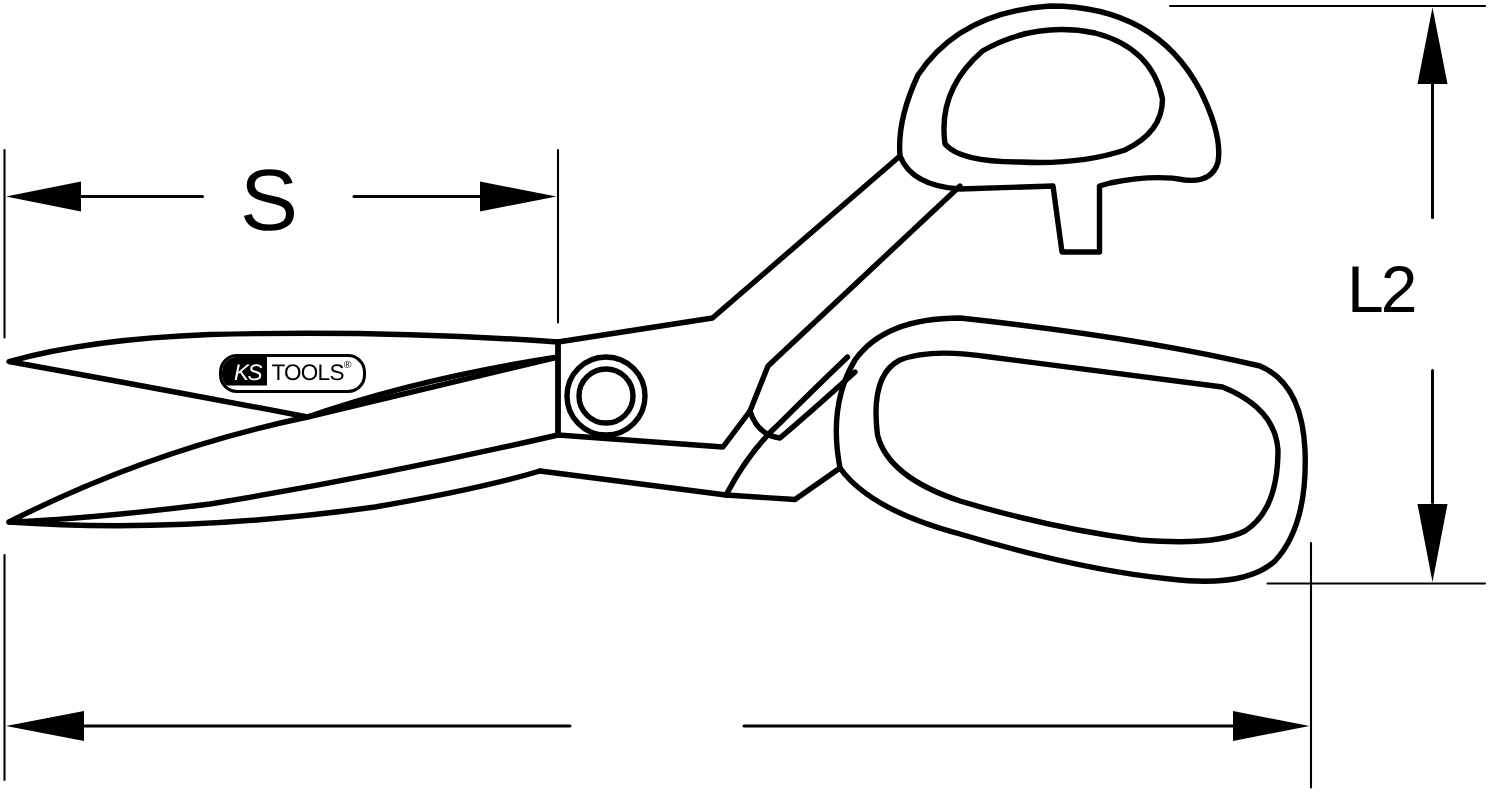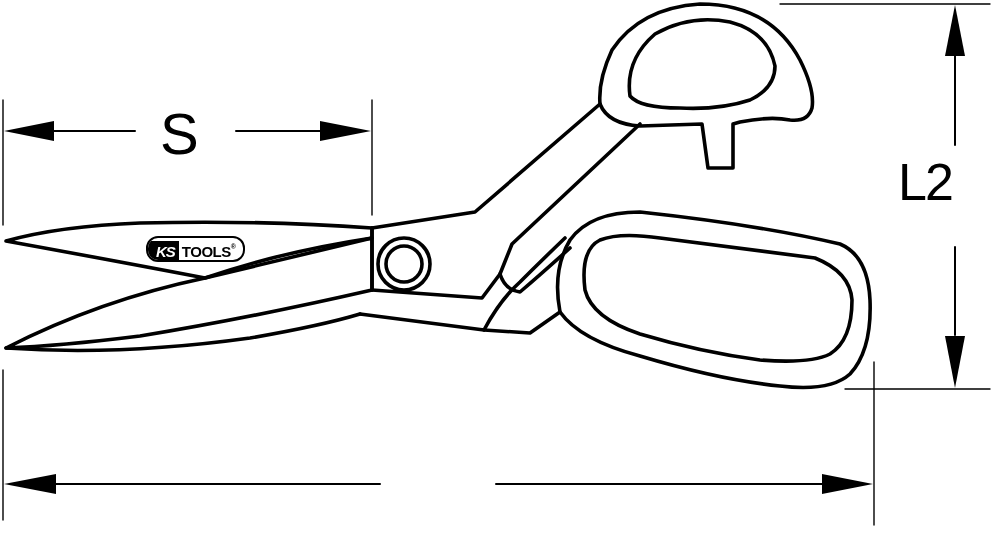--- a/index.html
+++ b/index.html
@@ -12,25 +12,25 @@
       color: #000;
       line-height: 1;
       letter-spacing: -2px;
       background: #fff;
       padding: 0 4px;
     }
     .logo {
       position: absolute;
       left: 146px; top: 236px;
       height: 22px;
-      display: flex; align-items: flex-end;
+      display: flex; align-items: flex-start;
       border: 2px solid #000; border-radius: 12px;
       overflow: hidden;
       font-family: "Liberation Sans", "DejaVu Sans", sans-serif;
-      font-weight: bold; font-size: 15px;
+      font-weight: normal; font-size: 15px;
       background: #fff;
     }
     .logo .ks { background: #000; color: #fff; padding: 2px 4px 0 8px; font-style: italic; letter-spacing: -1px; }
     .logo .tools { color: #000; padding: 2px 8px 0 3px; letter-spacing: -0.5px; }
     .logo .reg { font-size: 7px; vertical-align: top; }
   </style>
 </head>
 <body>
 
 <div id="stage">
@@ -87,19 +87,19 @@
         <path d="M 600 104 Q 598 80 612 50 Q 640 8 700 4 Q 770 4 800 60 Q 815 90 812 108 Q 808 122 790 120 Q 770 116 740 122 L 733 124 L 733 168 L 708 168 L 702 124 L 640 126 Q 608 124 600 104 Z"></path>
         <path d="M 630 96 Q 625 60 655 34 Q 690 14 730 22 Q 768 32 775 66 Q 775 88 750 100 Q 720 110 680 108 Q 640 108 630 96 Z"></path>
 
         <path d="M 560 312 Q 552 270 570 240 Q 590 212 640 212 Q 760 225 840 244 Q 868 256 870 300 Q 872 350 850 374 Q 830 392 780 386 Q 720 380 640 356 Q 580 340 560 312 Z"></path>
         <path d="M 585 290 Q 580 250 600 240 Q 620 232 660 238 Q 740 248 815 258 Q 850 272 852 300 Q 852 340 830 354 Q 810 364 760 360 Q 700 352 640 334 Q 592 318 585 290 Z"></path>
       </g>
     </g>
   </svg>
 
   <span class="dim-label" style="left:156px; top:105px; font-size:58px;">S</span>
-  <span class="dim-label" style="left:898px; top:156px; font-size:52px; padding:0;">L2</span>
+  <span class="dim-label" style="left:898px; top:172px; font-size:44px; padding:0;">L2</span>
 
   <div class="logo">
     <span class="ks">KS</span>
     <span class="tools"><span>TOOLS</span><span class="reg">®</span></span>
   </div>
 </div>
 
 </body></html>

